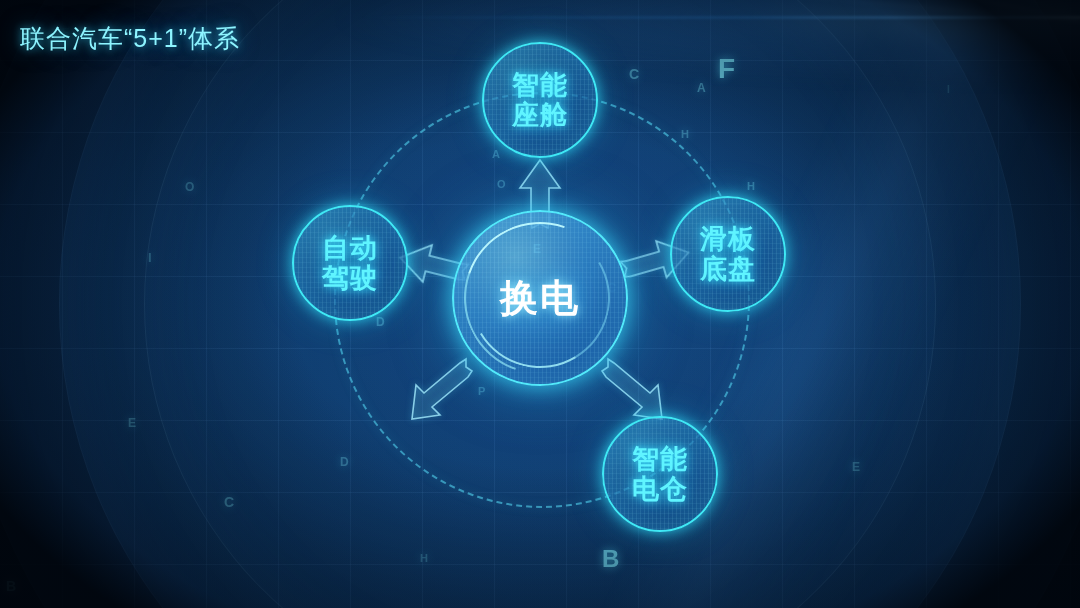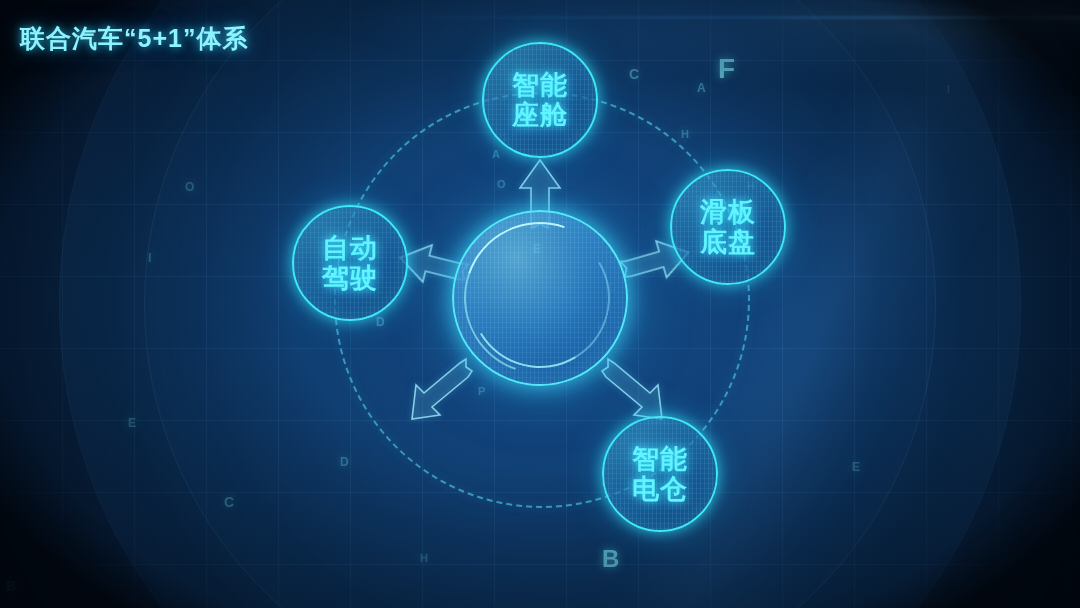--- a/index.html
+++ b/index.html
@@ -91,21 +91,21 @@
     text-shadow: 0 0 8px rgba(80,215,245,0.8);
     user-select: none;
   }
 
   
   .title {
     position: absolute;
     left: 20px; top: 22px;
     color: #8df4ff;
     font-size: 25px;
-    font-weight: 700;
+    font-weight: 400;
     letter-spacing: 1px;
     text-shadow: 0 0 9px rgba(60,220,255,0.75), 0 0 22px rgba(30,170,235,0.5);
     white-space: nowrap;
   }
 
   
   .node {
     position: absolute;
     border-radius: 50%;
     display: flex;
@@ -280,21 +280,21 @@
     </svg>
   </div>
 
   <div class="node satellite" style="left:482px; top:42px;">
     <div class="digital"></div>
     <div class="rimarc"></div>
     <div class="label">智能</div>
     <div class="label">座舱</div>
   </div>
 
-  <div class="node satellite" style="left:670px; top:169px;">
+  <div class="node satellite" style="left:670px; top:196px;">
     <div class="digital"></div>
     <div class="rimarc"></div>
     <div class="label">滑板</div>
     <div class="label">底盘</div>
   </div>
 
   <div class="node satellite" style="left:602px; top:416px;">
     <div class="digital"></div>
     <div class="rimarc"></div>
     <div class="label">智能</div>
@@ -306,15 +306,16 @@
     <div class="digital"></div>
     <div class="rimarc"></div>
     <div class="label">自动</div>
     <div class="label">驾驶</div>
   </div>
 
   <div class="node core" style="left:452px; top:210px;">
     <div class="digital"></div>
     <div class="arc1"></div>
     <div class="arc2"></div>
+    <div class="label">换电</div>
   </div>
 
 </div>
 
 </body></html>

